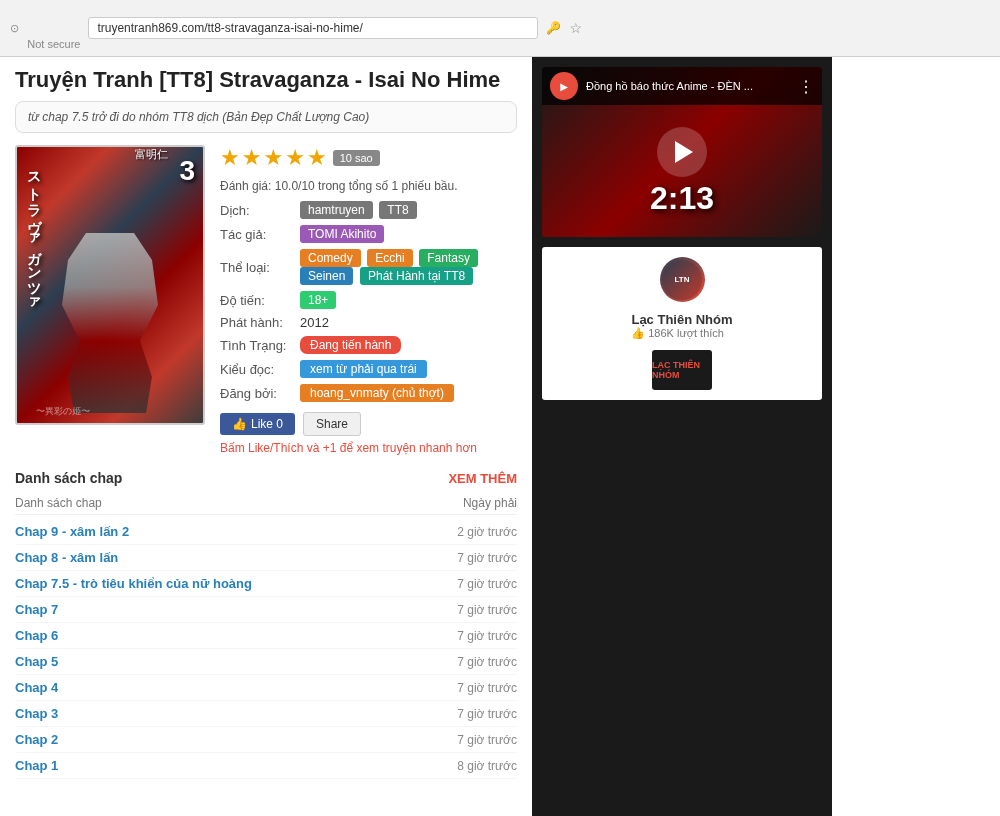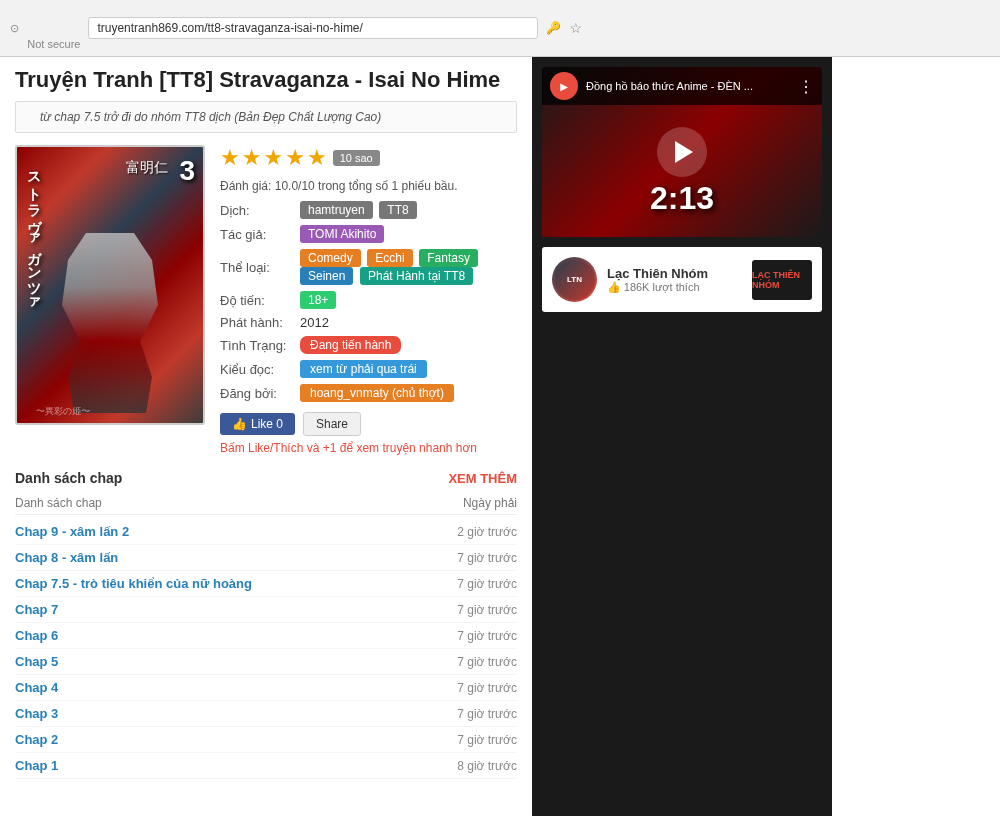--- a/index.html
+++ b/index.html
@@ -52,22 +52,22 @@
     .page-title {
       font-size: 22px;
       font-weight: bold;
       color: #222;
       margin-bottom: 8px;
     }
 
     
     .notice-box {
       border: 1px solid #ddd;
-      border-radius: 2px;
-      padding: 8px 24px;
+      border-radius: 8px;
+      padding: 8px 12px;
       background: #fafafa;
       margin-bottom: 12px;
       font-size: 12px;
       color: #555;
       font-style: italic;
     }
 
     
     .manga-info {
       display: flex;
@@ -106,24 +106,24 @@
       top: 8px;
       right: 8px;
       color: white;
       font-size: 28px;
       font-weight: bold;
       text-shadow: 2px 2px 4px black;
     }
 
     .manga-cover-author {
       position: absolute;
-      top: 12px;
+      top: 0;
       right: 35px;
       color: white;
-      font-size: 14px;
+      font-size: 11px;
       text-shadow: 1px 1px 2px black;
       margin-left: 36px;
     }
 
     .manga-details {
       flex: 1;
     }
 
     
     .stars-row {
@@ -391,20 +391,21 @@
     }
 
     .sidebar-fb-box {
       background: #fff;
       border-radius: 3px;
       padding: 10px;
       margin-bottom: 15px;
       display: flex;
       align-items: center;
       gap: 10px;
+      flex-direction: column;
     }
 
     .fb-page-avatar {
       width: 45px;
       height: 45px;
       border-radius: 50%;
       background: linear-gradient(135deg, #2c3e50, #e74c3c);
       display: flex;
       align-items: center;
       justify-content: center;

